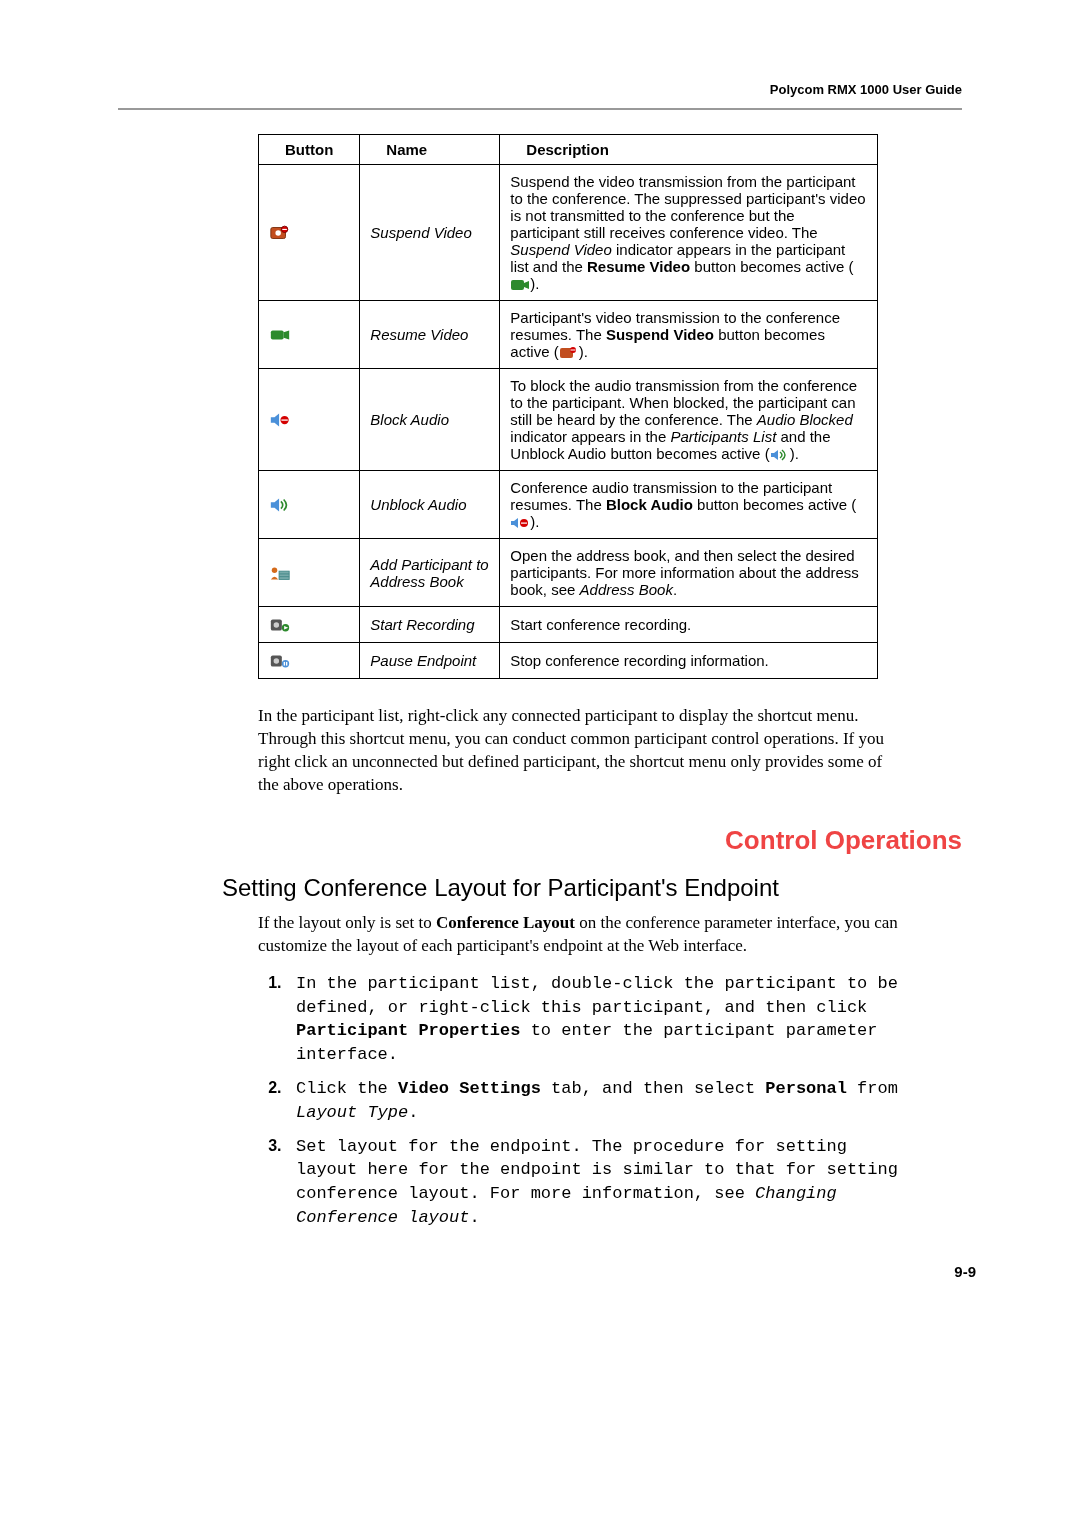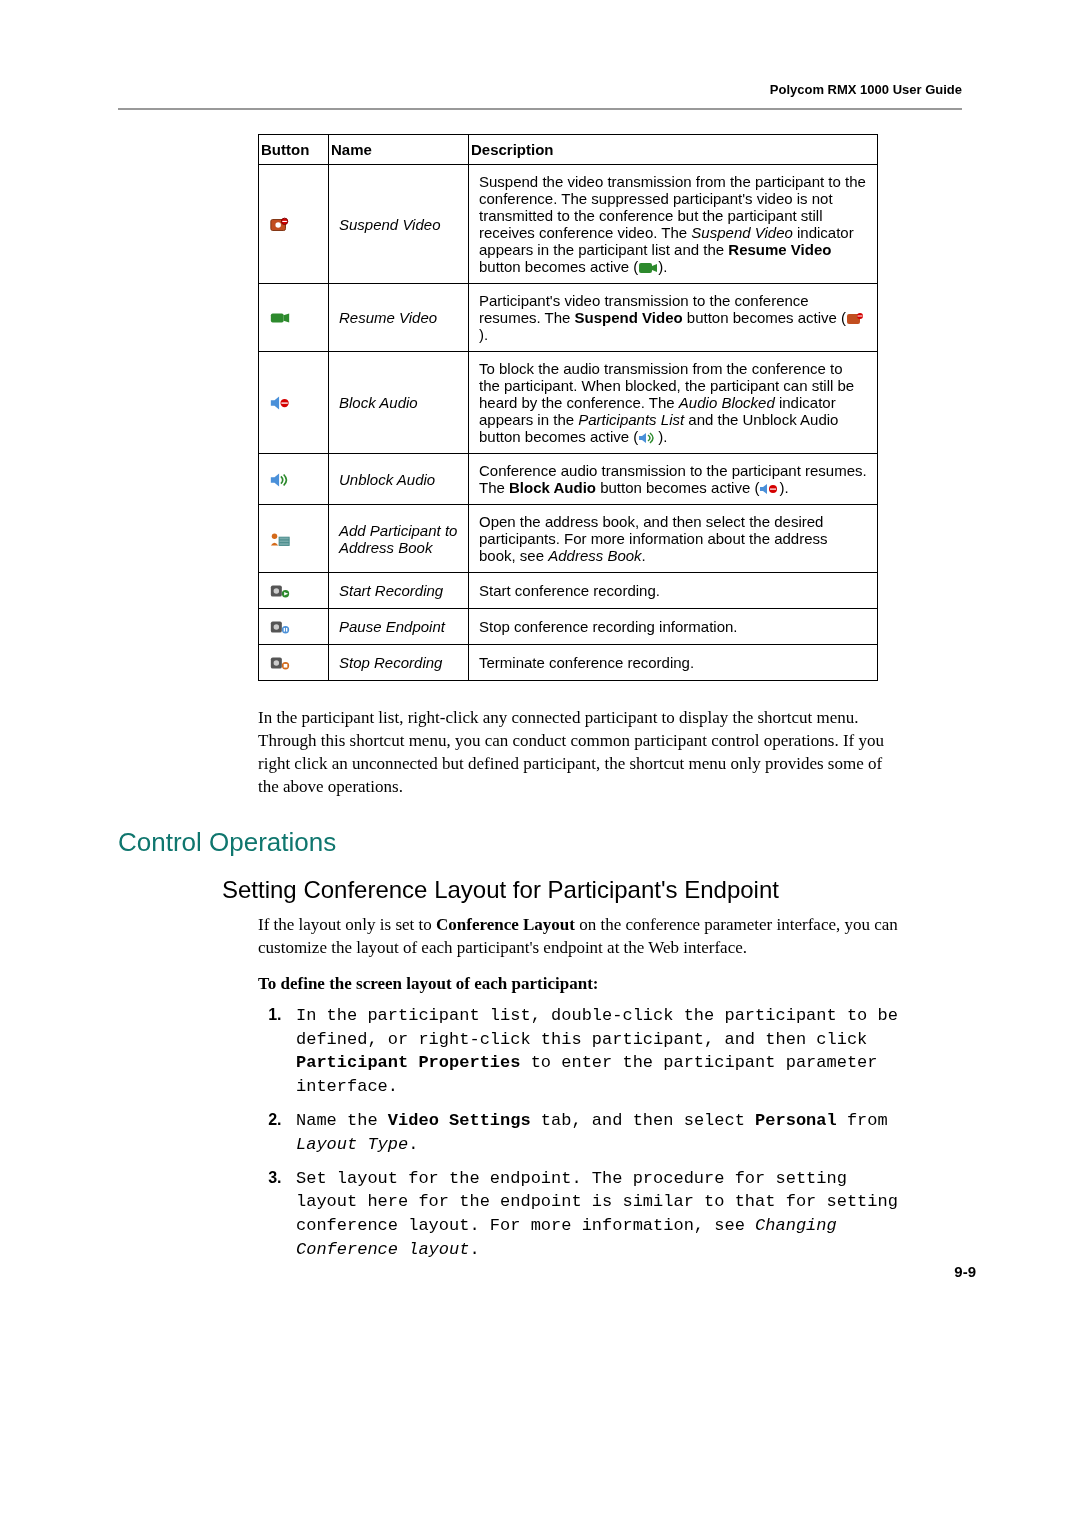--- a/index.html
+++ b/index.html
@@ -41,42 +41,43 @@
     font-family: Arial, Helvetica, sans-serif;
   }
   table.btns th, table.btns td {
     border: 1px solid #000;
     padding: 8px 10px;
     vertical-align: middle;
     text-align: left;
   }
   table.btns th {
     font-weight: bold;
-    padding: 6px 2px;
+    padding: 6px 26px;
   }
   .col-btn { width: 70px; text-align: center; }
   .col-name { width: 140px; font-style: italic; }
   .icon {
     display: inline-block;
     width: 22px; height: 18px; vertical-align: middle;
   }
   .icon svg { width: 22px; height: 18px; }
   .body-text {
     margin: 26px 0 0 140px;
     width: 640px;
     font-family: "Book Antiqua", Palatino, Georgia, serif;
     font-size: 17px;
     line-height: 1.35;
   }
   h2.section {
-    color: #0f766e;
+    color: #ef4444;
     font-family: Arial, Helvetica, sans-serif;
     font-size: 26px;
-    font-weight: normal;
+    font-weight: bold;
     margin: 28px 0 12px 0;
+    text-align: right;
   }
   h3.subsection {
     color: #000;
     font-family: Arial, Helvetica, sans-serif;
     font-size: 24px;
     font-weight: normal;
     margin: 18px 0 10px 104px;
   }
   .intro {
     margin: 0 0 14px 140px;
@@ -217,50 +218,39 @@
           <td class="col-btn"><span class="icon"><svg viewBox="0 0 24 18">
                   <rect x="2" y="3" width="12" height="12" rx="2" fill="#555"></rect>
                   <circle cx="8" cy="9" r="3" fill="#ccc"></circle>
                   <circle cx="18" cy="12" r="4" fill="#4a90d9"></circle>
                   <rect x="16" y="10" width="1.5" height="4" fill="#fff"></rect>
                   <rect x="18.5" y="10" width="1.5" height="4" fill="#fff"></rect>
                 </svg></span></td>
           <td class="col-name">Pause Endpoint</td>
           <td>Stop conference recording information.</td>
         </tr>
-        <tr>
-          <td class="col-btn"><span class="icon"><svg viewBox="0 0 24 18">
-                  <rect x="2" y="3" width="12" height="12" rx="2" fill="#555"></rect>
-                  <circle cx="8" cy="9" r="3" fill="#ccc"></circle>
-                  <circle cx="18" cy="12" r="4" fill="#d46a1a"></circle>
-                  <rect x="16" y="10" width="4" height="4" fill="#fff"></rect>
-                </svg></span></td>
-          <td class="col-name">Stop Recording</td>
-          <td>Terminate conference recording.</td>
-        </tr>
       </tbody>
     </table>
 
     <p class="body-text">In the participant list, right-click any connected participant to display the shortcut menu. Through this shortcut menu, you can conduct common participant control operations. If you right click an unconnected but defined participant, the shortcut menu only provides some of the above operations.</p>
 
     <h2 class="section">Control Operations</h2>
     <h3 class="subsection">Setting Conference Layout for Participant's Endpoint</h3>
 
     <p class="intro">
       <span>If the layout only is set to </span><b>Conference Layout</b><span> on the conference parameter interface, you can customize the layout of each participant's endpoint at the Web interface.</span>
     </p>
 
-    <p class="define">To define the screen layout of each participant:</p>
 
     <ol class="steps">
       <li>
         <span>In the participant list, double-click the participant to be defined, or right-click this participant, and then click </span><b>Participant Properties</b><span> to enter the participant parameter interface.</span>
       </li>
       <li>
-        <span>Name the </span><b>Video Settings</b><span> tab, and then select </span><b>Personal</b><span> from </span><em>Layout Type</em><span>.</span>
+        <span>Click the </span><b>Video Settings</b><span> tab, and then select </span><b>Personal</b><span> from </span><em>Layout Type</em><span>.</span>
       </li>
       <li>
         <span>Set layout for the endpoint. The procedure for setting layout here for the endpoint is similar to that for setting conference layout. For more information, see </span><em>Changing Conference layout</em><span>.</span>
       </li>
     </ol>
   </div>
 
   <div class="pagenum">9-9</div>
 </div>
 

